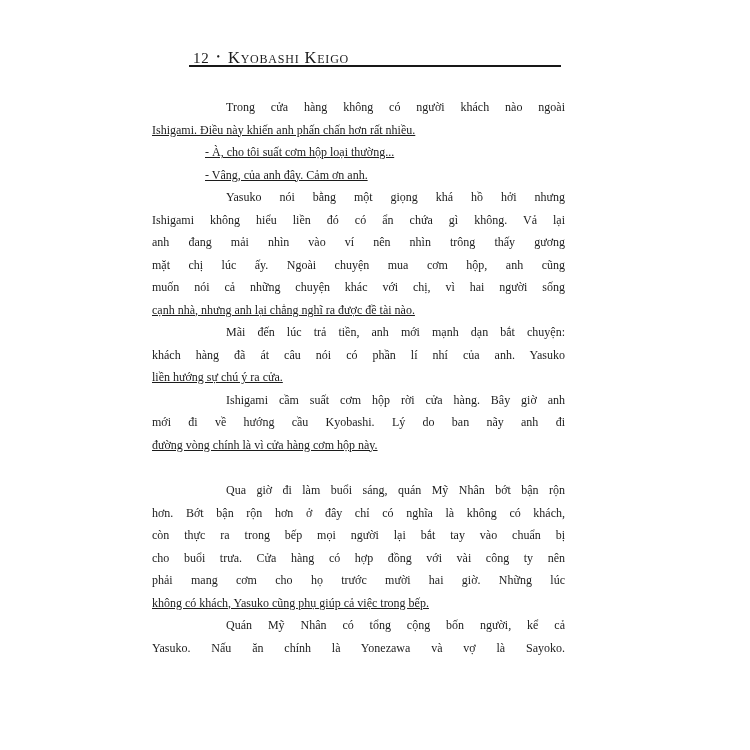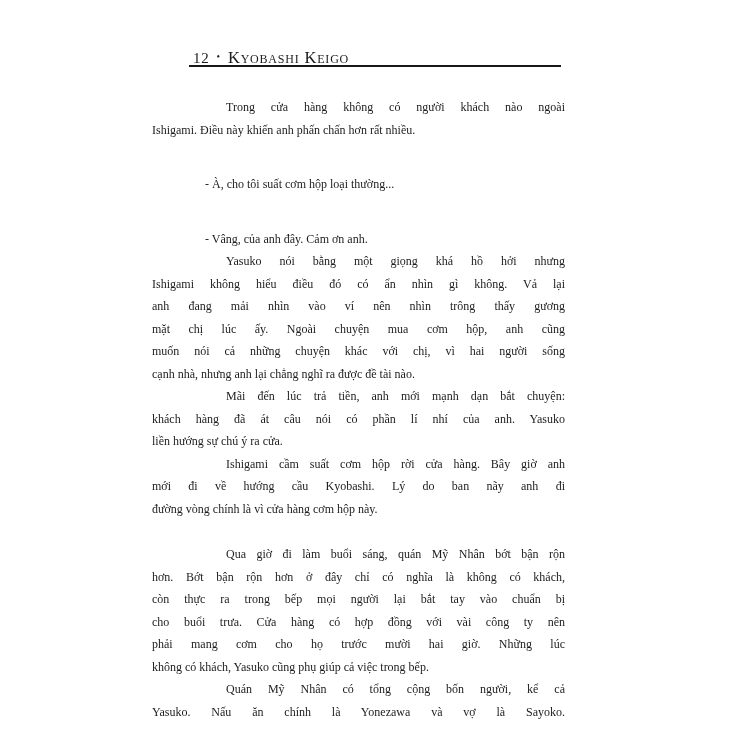--- a/index.html
+++ b/index.html
@@ -57,23 +57,24 @@
   .line {
     height: 22.5px;
     line-height: 22.5px;
     text-align: justify;
     text-align-last: justify;
     text-justify: inter-word;
   }
   .line.align-left {
     text-align: right;
     text-align-last: left;
+    text-decoration: underline;
   }
   .line.indent-para { padding-left: 74px; }
-  .line.indent-dialog { padding-left: 53px; margin-top: 32px; }
+  .line.indent-dialog { padding-left: 53px; }
   .line.gap-before { margin-top: 23px; }
 </style>
 </head>
 <body>
 
 <div class="page">
 
   <div class="running-header">
     <span class="page-num">12</span>
     <span class="sep">•</span>
@@ -81,21 +82,21 @@
   </div>
 
   <div class="header-rule"></div>
 
   <div class="body-text" id="body-text">
       <div class="line indent-para">Trong cửa hàng không có người khách nào ngoài</div>
       <div class="line align-left">Ishigami. Điều này khiến anh phấn chấn hơn rất nhiều.</div>
       <div class="line indent-dialog align-left">- À, cho tôi suất cơm hộp loại thường...</div>
       <div class="line indent-dialog align-left">- Vâng, của anh đây. Cảm ơn anh.</div>
       <div class="line indent-para">Yasuko nói bằng một giọng khá hồ hởi nhưng</div>
-      <div class="line">Ishigami không hiểu điều đó có ẩn nhìn gì không. Vả lại</div>
+      <div class="line">Ishigami không hiểu liền đó có ẩn chứa gì không. Vả lại</div>
       <div class="line">anh đang mải nhìn vào ví nên nhìn trông thấy gương</div>
       <div class="line">mặt chị lúc ấy. Ngoài chuyện mua cơm hộp, anh cũng</div>
       <div class="line">muốn nói cả những chuyện khác với chị, vì hai người sống</div>
       <div class="line align-left">cạnh nhà, nhưng anh lại chẳng nghĩ ra được đề tài nào.</div>
       <div class="line indent-para">Mãi đến lúc trả tiền, anh mới mạnh dạn bắt chuyện:</div>
       <div class="line">khách hàng đã át câu nói có phần lí nhí của anh. Yasuko</div>
       <div class="line align-left">liền hướng sự chú ý ra cửa.</div>
       <div class="line indent-para">Ishigami cầm suất cơm hộp rời cửa hàng. Bây giờ anh</div>
       <div class="line">mới đi về hướng cầu Kyobashi. Lý do ban nãy anh đi</div>
       <div class="line align-left">đường vòng chính là vì cửa hàng cơm hộp này.</div>

